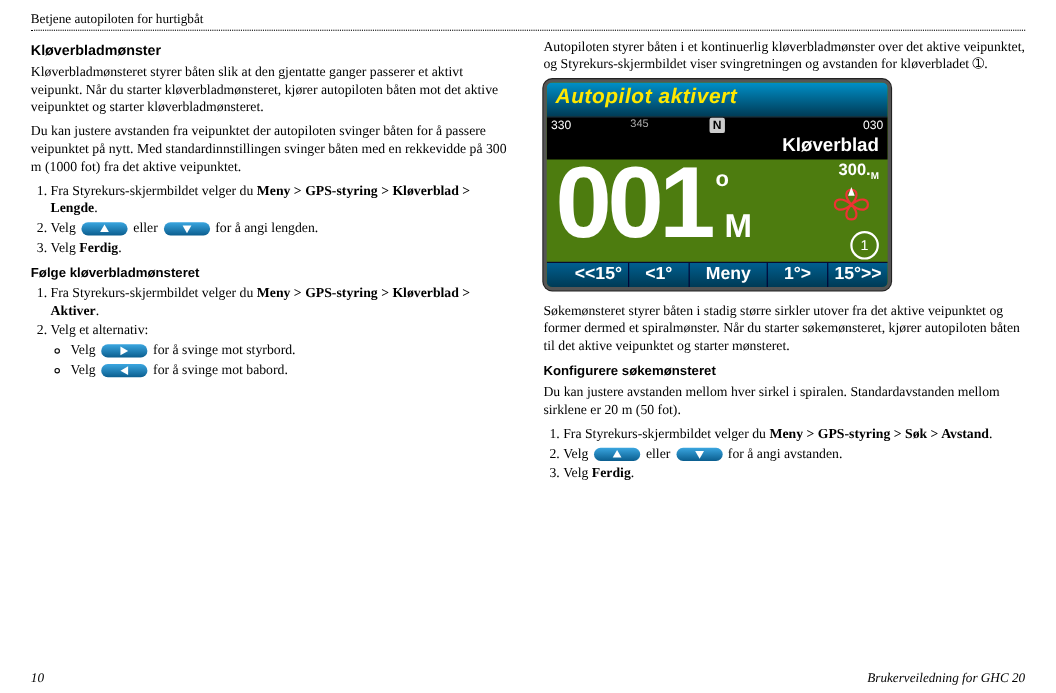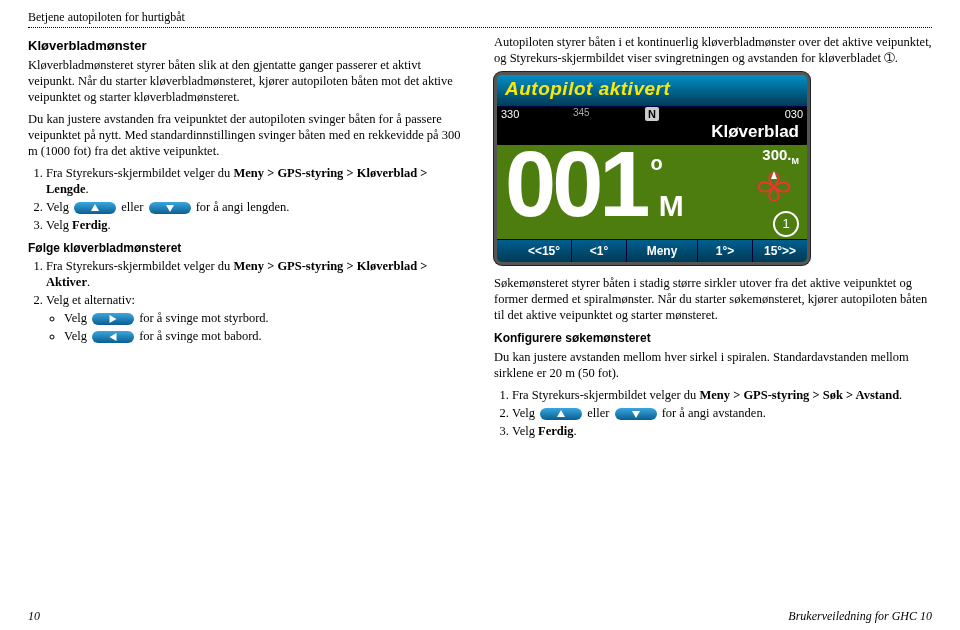--- a/index.html
+++ b/index.html
@@ -69,21 +69,21 @@
   .ap-mode { position:absolute; right:8px; bottom:2px; font-size:17px; font-weight:bold;color:#fff;}
   .ap-main { display:flex; align-items:flex-start; padding:0 8px 2px; }
   .ap-hdg { font-size:92px; font-weight:900; line-height:0.85; letter-spacing:-4px;}
   .ap-deg { font-size:20px; margin-left:4px; margin-top:6px; font-weight:bold;}
   .ap-m { font-size:30px; font-weight:bold; margin-top:42px; margin-left:-4px;}
   .ap-side { margin-left:auto; text-align:right; }
   .ap-side .dist{ font-size:15px; font-weight:bold;}
   .ap-side .marker { width:22px;height:22px;border-radius:50%;border:2px solid #fff;display:inline-flex;align-items:center;justify-content:center;margin-top:6px;font-size:13px;}
   .ap-side svg{display:block;margin:2px 0 0 auto;}
   .ap-keys {
-    display:flex; background:linear-gradient(#005f90,#003a55); font-size:12px;
+    display:flex; background:linear-gradient(#005f90,#003a55); font-size:16px;
     border-top:1px solid #003; height:22px;padding-left:20px;
   }
   .ap-keys div{flex:1;text-align:center;border-right:1px solid #003;line-height:22px;color:#fff;font-weight:bold;}
   .ap-keys div:nth-child(3){flex:1.3;}
   .ap-keys div:last-child{border-right:none;}
 
   .footer {
     position: absolute; bottom: 6px; left: 28px; right: 28px;
     display: flex; justify-content: space-between; font-style: italic; font-size: 12px;
     font-family:"Times New Roman",serif;
@@ -203,15 +203,15 @@
         <li>
           <span>Velg </span>
           <b>Ferdig</b>.
         </li>
       </ol>
     </div>
   </div>
 
   <div class="footer">
     <span class="pg">10</span>
-    <span>Brukerveiledning for GHC 10</span>
+    <span>Brukerveiledning for GHC 20</span>
   </div>
 </div>
 
 </body></html>

